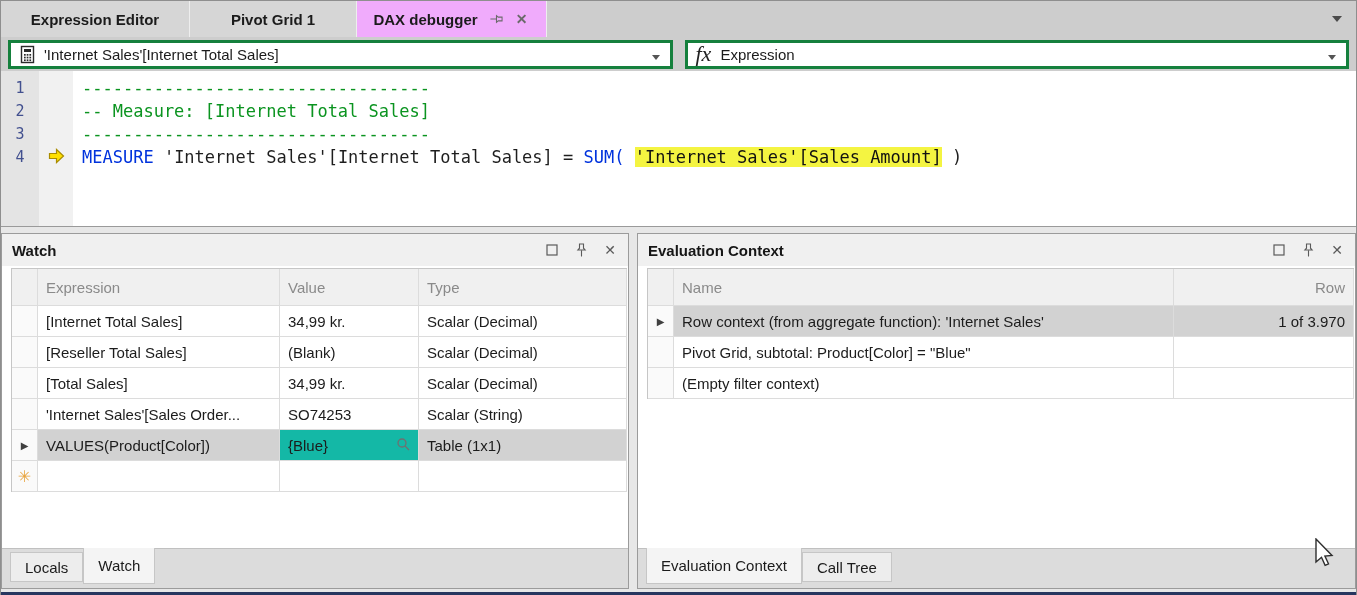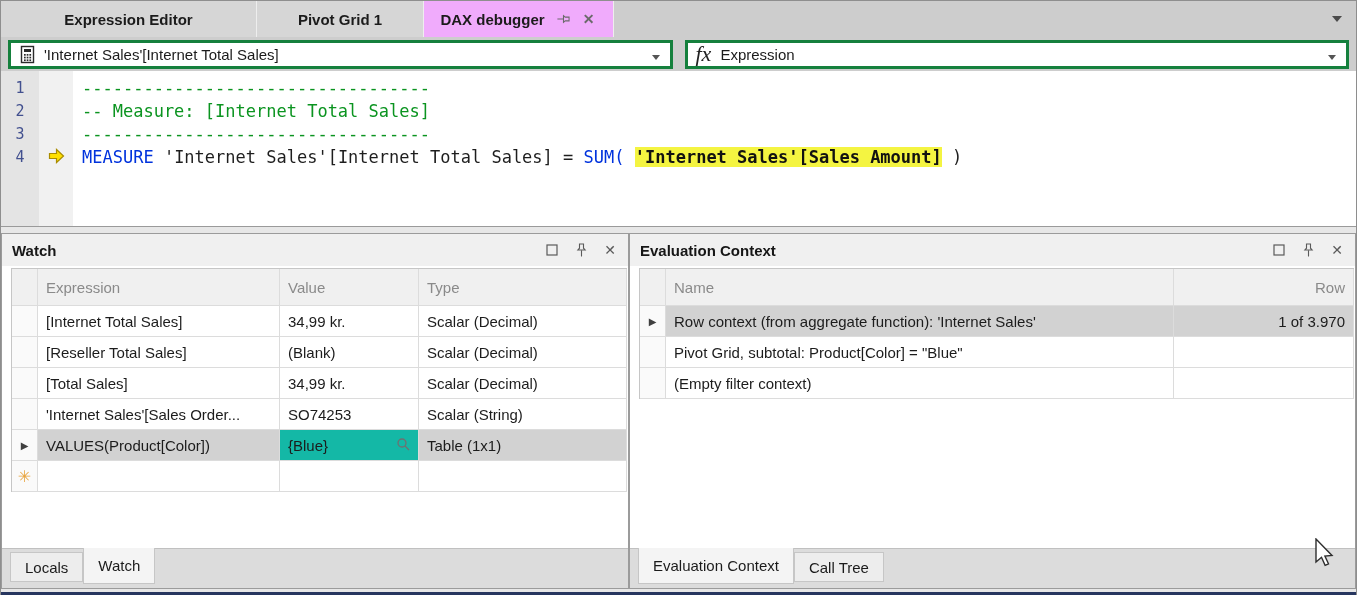--- a/index.html
+++ b/index.html
@@ -6,21 +6,21 @@
   html,body { background:#c9c9c9; }
   body { font-family:"Liberation Sans", sans-serif; }
   .app { position:relative; width:1357px; height:595px; background:#e7e7e7;
          border:1px solid #8e8e8e; border-bottom:none; overflow:hidden; }
 
   
   .doc-tabstrip { height:36px; background:#cdcdcd; display:flex; align-items:stretch; position:relative; }
   .doc-tab { display:flex; align-items:center; justify-content:center; gap:10px;
              background:#d6d6d6; border-right:1px solid #eeeeee;
              font-weight:bold; font-size:15px; color:#1b1b1b; }
-  .doc-tab:nth-child(1){ width:256px; }
+  .doc-tab:nth-child(1){ width:189px; }
   .doc-tab:nth-child(2){ width:167px; }
   .doc-tab:nth-child(3){ width:190px; }
   .doc-tab.active { background:#f0abfc; }
   .tabicon { display:inline-flex; align-items:center; justify-content:center; width:16px; height:16px; color:#6a6a6a; }
   .tabicon.close { font-size:14px; }
   .strip-overflow { position:absolute; right:14px; top:15px; width:0; height:0;
                     border-left:5px solid transparent; border-right:5px solid transparent; border-top:6px solid #4b4b4b; }
 
   
   .combo-row { height:34px; background:#cdcdcd; display:flex; align-items:center; gap:12px; padding:0 7px; }
@@ -35,24 +35,24 @@
   .gutter { width:38px; background:#e4e4e4; padding-top:6px; }
   .gutter .num { height:23px; line-height:23px; text-align:center;
                  font-family:"DejaVu Sans Mono", monospace; font-size:15px; color:#42508f; }
   .marker-col { width:34px; background:#f1f1f1; padding-top:6px; }
   .marker-slot { height:23px; display:flex; align-items:center; justify-content:center; }
   .code-area { flex:1; padding:6px 0 0 9px; font-family:"DejaVu Sans Mono", monospace; font-size:17px; }
   .code-line { height:23px; line-height:23px; white-space:pre; }
   .seg-comment { color:#0b9420; }
   .seg-keyword { color:#0033dd; }
   .seg-plain   { color:#1e1e1e; }
-  .seg-highlight { background:#f4f441; color:#111;font-weight:bold; }
+  .seg-highlight { background:#f4f441; color:#111; }
 
   
-  .bottom { display:flex; gap:0; margin-top:6px; height:356px; }
+  .bottom { display:flex; gap:8px; margin-top:6px; height:356px; }
   .panel { background:#fff; border:1px solid #9b9b9b; display:flex; flex-direction:column; }
   .panel.watch { width:628px; }
   .panel.ctx { flex:1; }
   .panel-title { height:32px; background:#f0f0f0; display:flex; align-items:center; padding:0 10px; flex:0 0 auto; }
   .panel-title .t { font-weight:bold; font-size:15px; color:#161616; flex:1; }
   .win-icons { display:flex; gap:13px; align-items:center; }
   .wi { width:16px; height:16px; display:flex; align-items:center; justify-content:center; color:#5a5a5a; font-size:14px; }
   .panel-content { flex:1; display:flex; flex-direction:column; background:#fff; overflow:hidden; }
 
   .tbl { margin:2px 1px 0 9px; border-top:1px solid #c6c6c6; border-left:1px solid #c6c6c6; flex:0 0 auto; }

